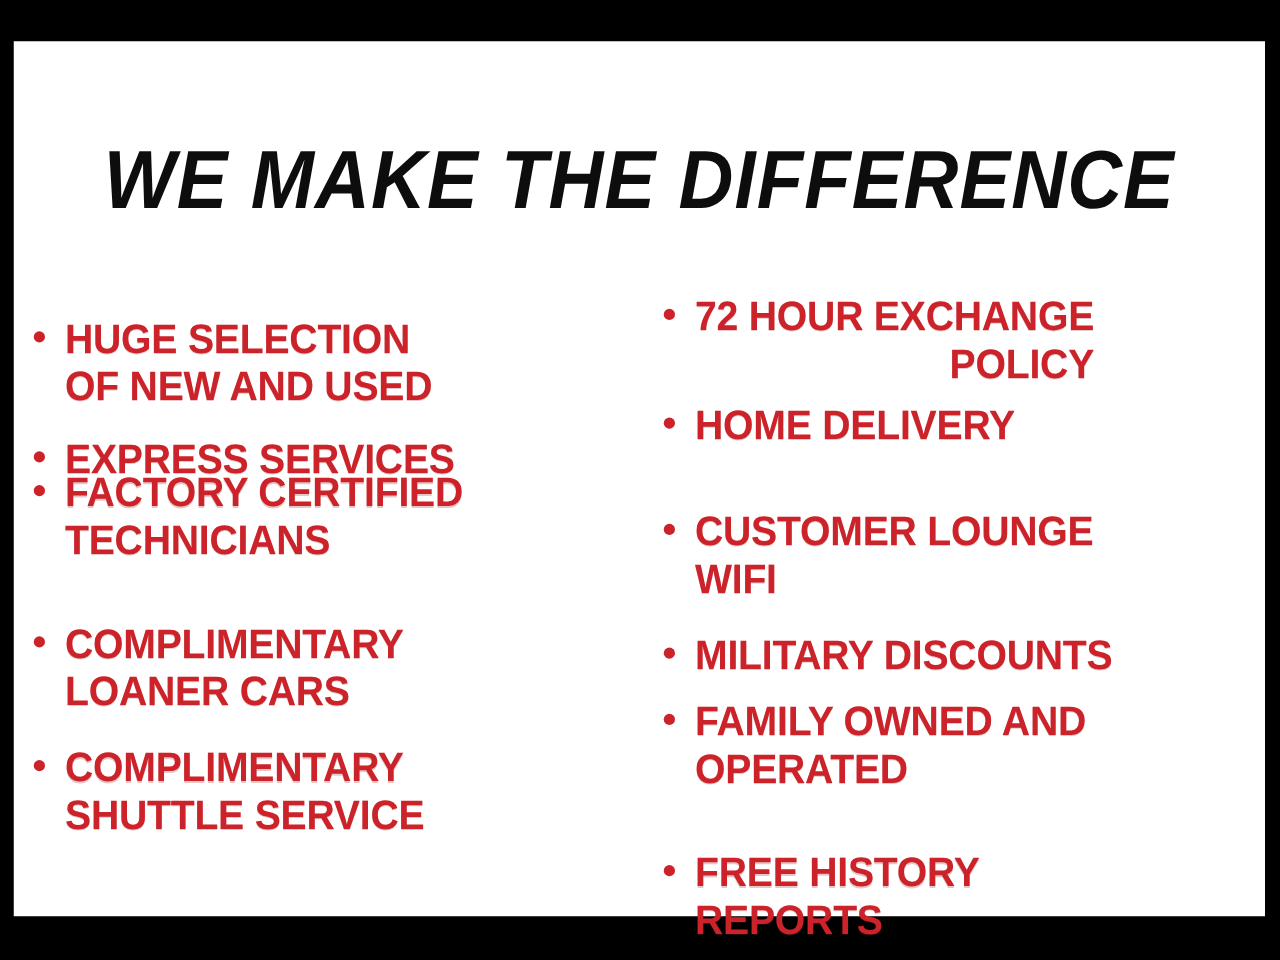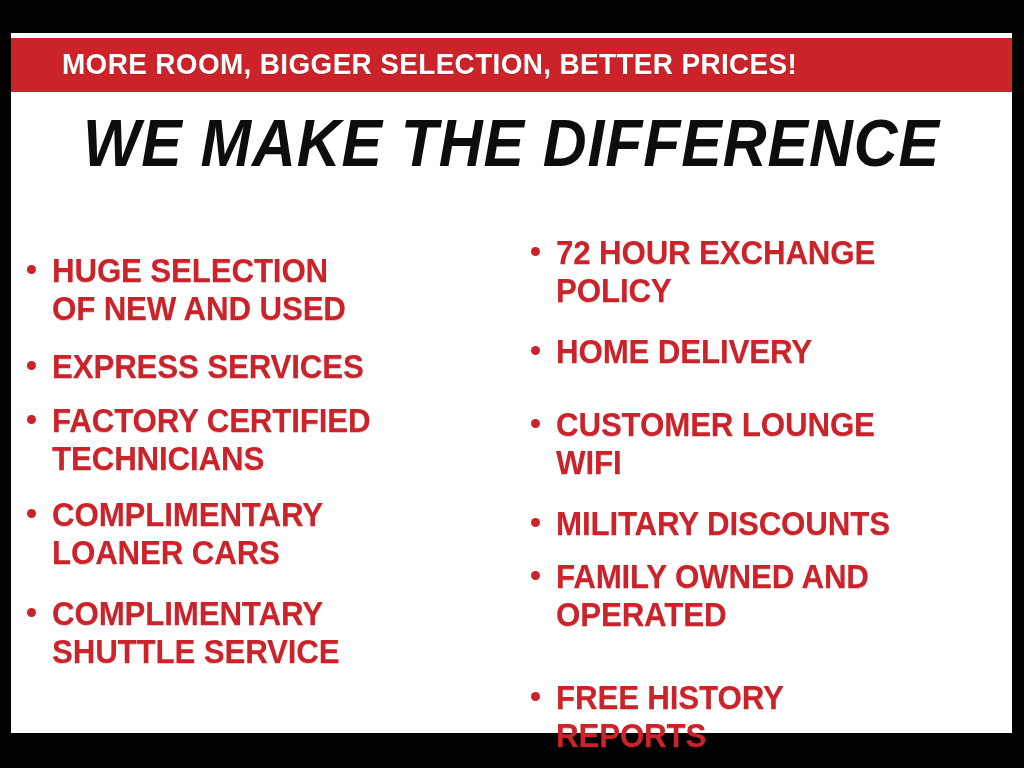--- a/index.html
+++ b/index.html
@@ -115,59 +115,56 @@
     text-shadow: 0 1px 0 rgba(150,30,35,0.25);
   }
 </style>
 </head>
 <body>
 
 <div id="poster">
 
   <div id="card">
 
-    <div id="banner">
-      <div id="banner-text">MORE ROOM, BIGGER SELECTION, BETTER PRICES!</div>
-    </div>
 
     <div id="headline">WE MAKE THE DIFFERENCE</div>
 
     <div class="col" id="col-left">
         <div class="bullet-item" style="top: 219px;">
           <span class="dot"></span>
           <span class="btext">HUGE SELECTION
 OF NEW AND USED</span>
         </div>
         <div class="bullet-item" style="top: 315px;">
           <span class="dot"></span>
           <span class="btext">EXPRESS SERVICES</span>
         </div>
-        <div class="bullet-item" style="top: 369px;">
+        <div class="bullet-item" style="top: 342px;">
           <span class="dot"></span>
           <span class="btext">FACTORY CERTIFIED
 TECHNICIANS</span>
         </div>
         <div class="bullet-item" style="top: 463px;">
           <span class="dot"></span>
           <span class="btext">COMPLIMENTARY
 LOANER CARS</span>
         </div>
         <div class="bullet-item" style="top: 562px;">
           <span class="dot"></span>
           <span class="btext">COMPLIMENTARY
 SHUTTLE SERVICE</span>
         </div>
       </div>
     <div class="col" id="col-right">
-        <div class="bullet-item" style="top: 201px;">
+        <div class="bullet-item" style="top: 201px; text-align: right;">
           <span class="dot"></span>
           <span class="btext">72 HOUR EXCHANGE
 POLICY</span>
         </div>
-        <div class="bullet-item" style="top: 300px; text-align: center;">
+        <div class="bullet-item" style="top: 288px; text-align: center;">
           <span class="dot"></span>
           <span class="btext">HOME DELIVERY</span>
         </div>
         <div class="bullet-item" style="top: 373px;">
           <span class="dot"></span>
           <span class="btext">CUSTOMER LOUNGE
 WIFI</span>
         </div>
         <div class="bullet-item" style="top: 472px;">
           <span class="dot"></span>

